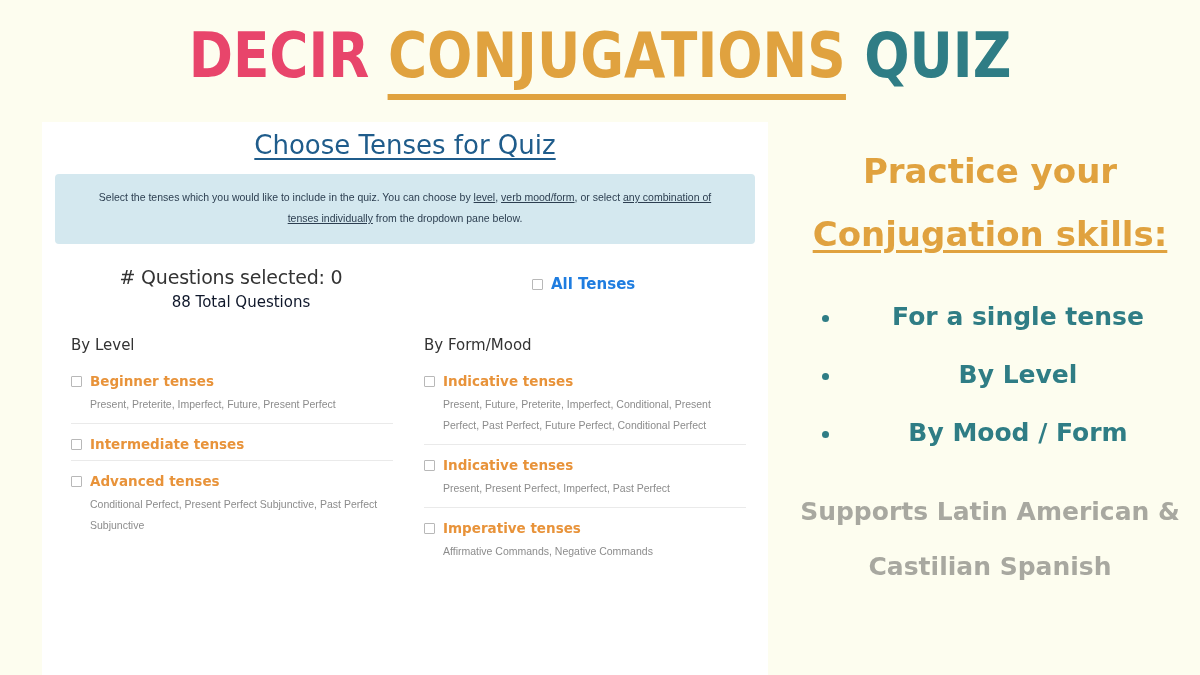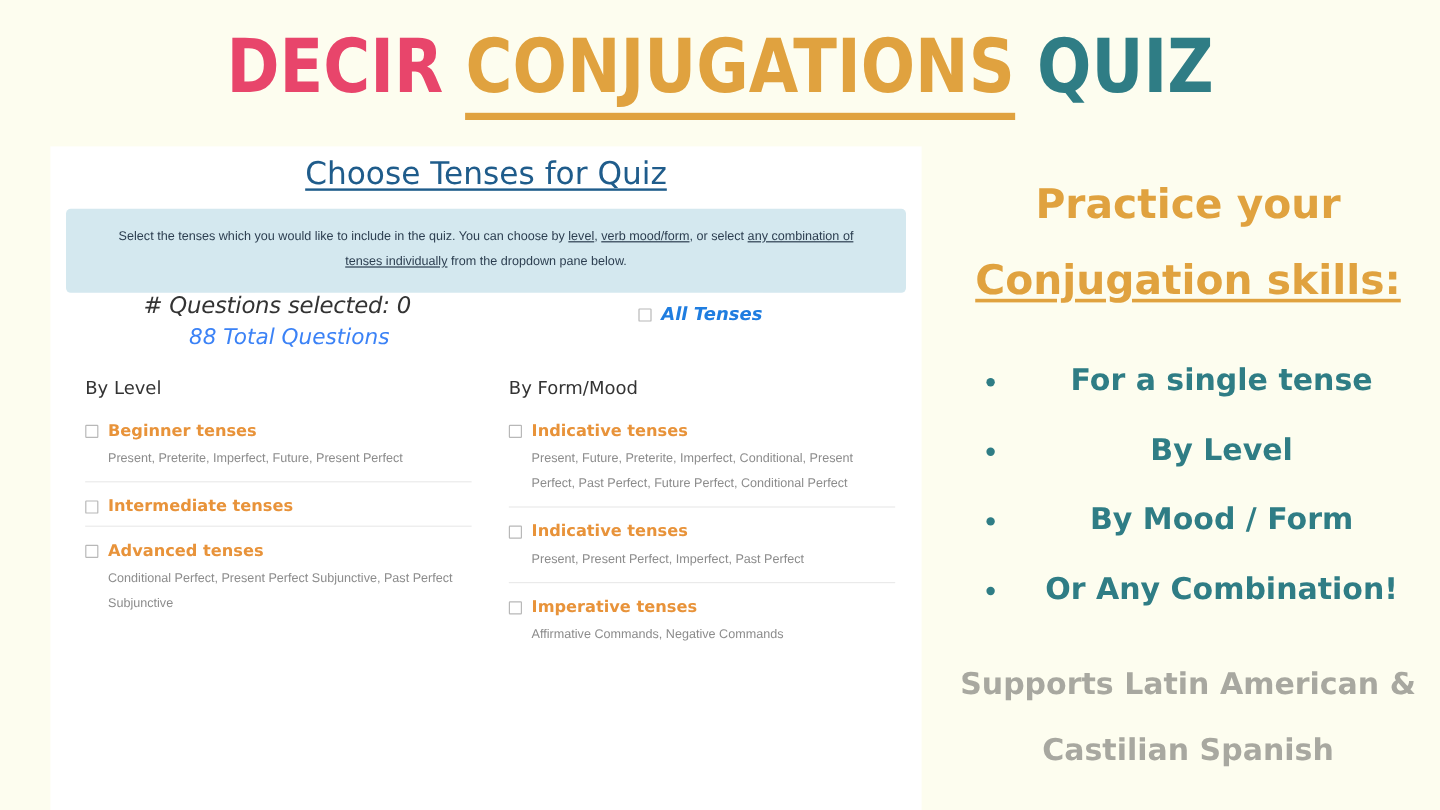--- a/index.html
+++ b/index.html
@@ -66,39 +66,39 @@
     font-size: 10.5px;
     line-height: 21px;
     color: #2C3E50;
     font-family: "Liberation Sans", sans-serif;
   }
   .info-box u { text-decoration: underline; }
 
   
   .counts-row {
     position: relative;
+    margin-top: 22px;
     height: 62px;
-    font-style: italic;
   }
   .count-block {
     position: absolute;
     left: 0;
     top: 0;
     width: 378px;
     text-align: center;
   }
   .count-main {
     font-size: 19px;
     color: #333333;
     font-family: "DejaVu Sans", sans-serif;
     letter-spacing: -0.2px;
   }
   .count-sub {
-    font-size: 18px;
-    color: #3b82f6;
+    font-size: 15px;
+    color: #0f172a;
     margin-top: 5px;
     font-family: "DejaVu Sans", sans-serif;
     padding-left: 20px;
   }
   .all-tenses {
     position: absolute;
     left: 490px;
     top: 9px;
     display: flex;
     align-items: center;
@@ -332,18 +332,17 @@
 </div>
 
 <div class="right-col">
   <div class="rc-head">Practice your</div>
   <div class="rc-head"><span class="ul">Conjugation skills:</span></div>
 
   <ul class="rc-list">
     <li>For a single tense</li>
     <li>By Level</li>
     <li>By Mood / Form</li>
-    <li>Or Any Combination!</li>
   </ul>
 
   <div class="rc-foot">Supports Latin American &amp;</div>
   <div class="rc-foot" style="margin-top:0">Castilian Spanish</div>
 </div>
 
 </body></html>

